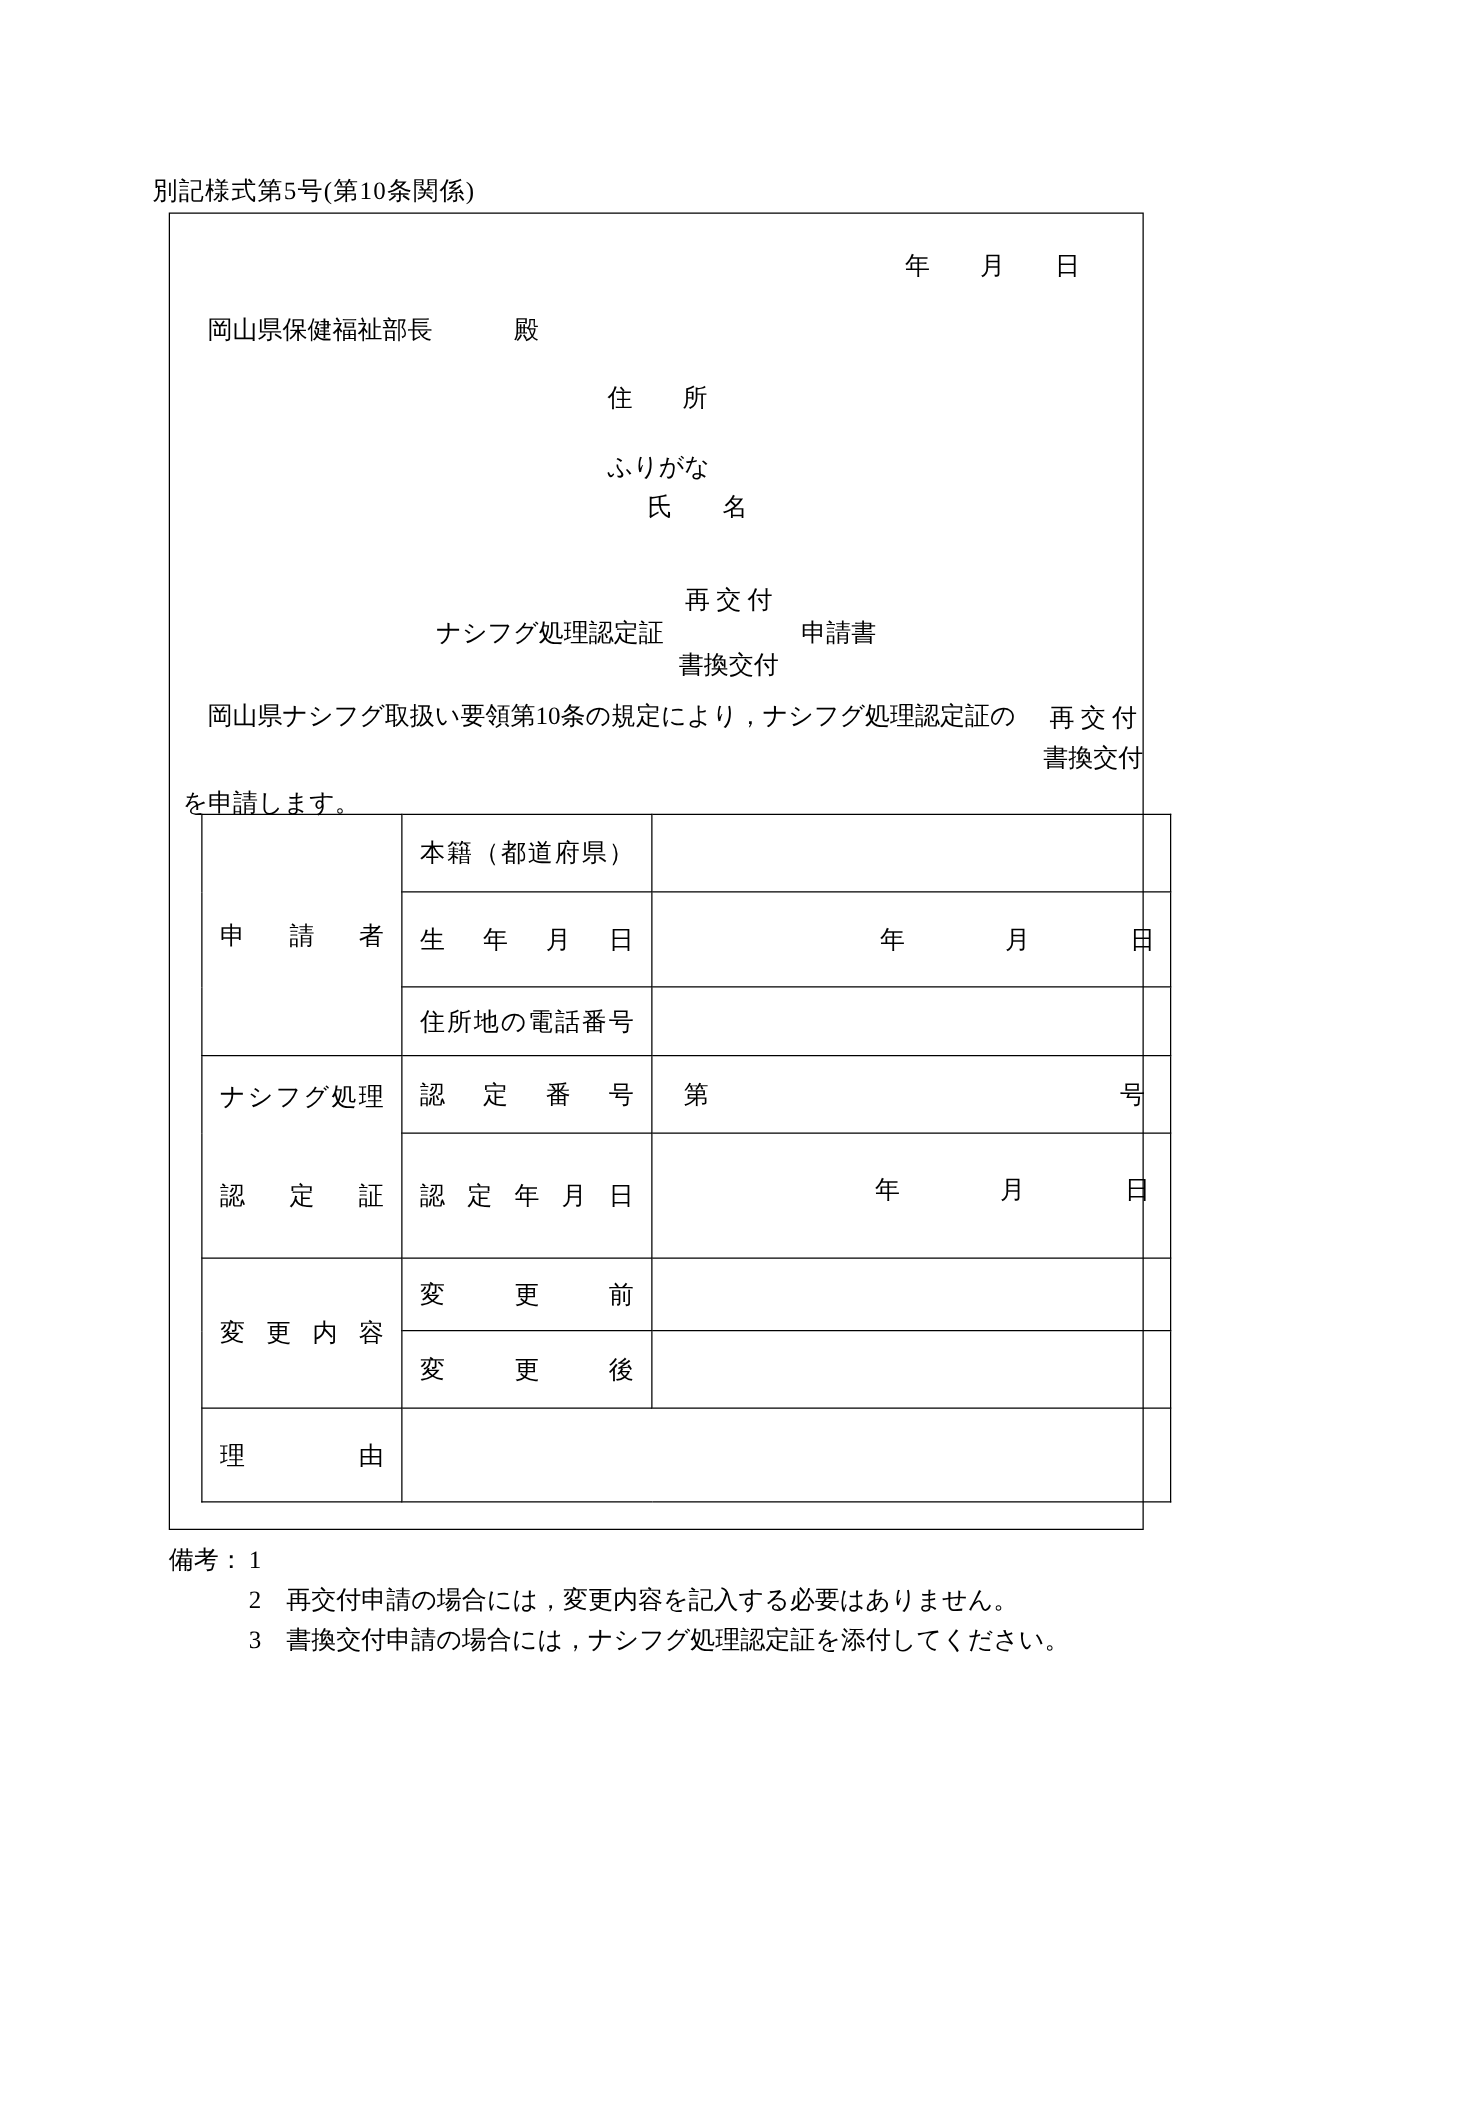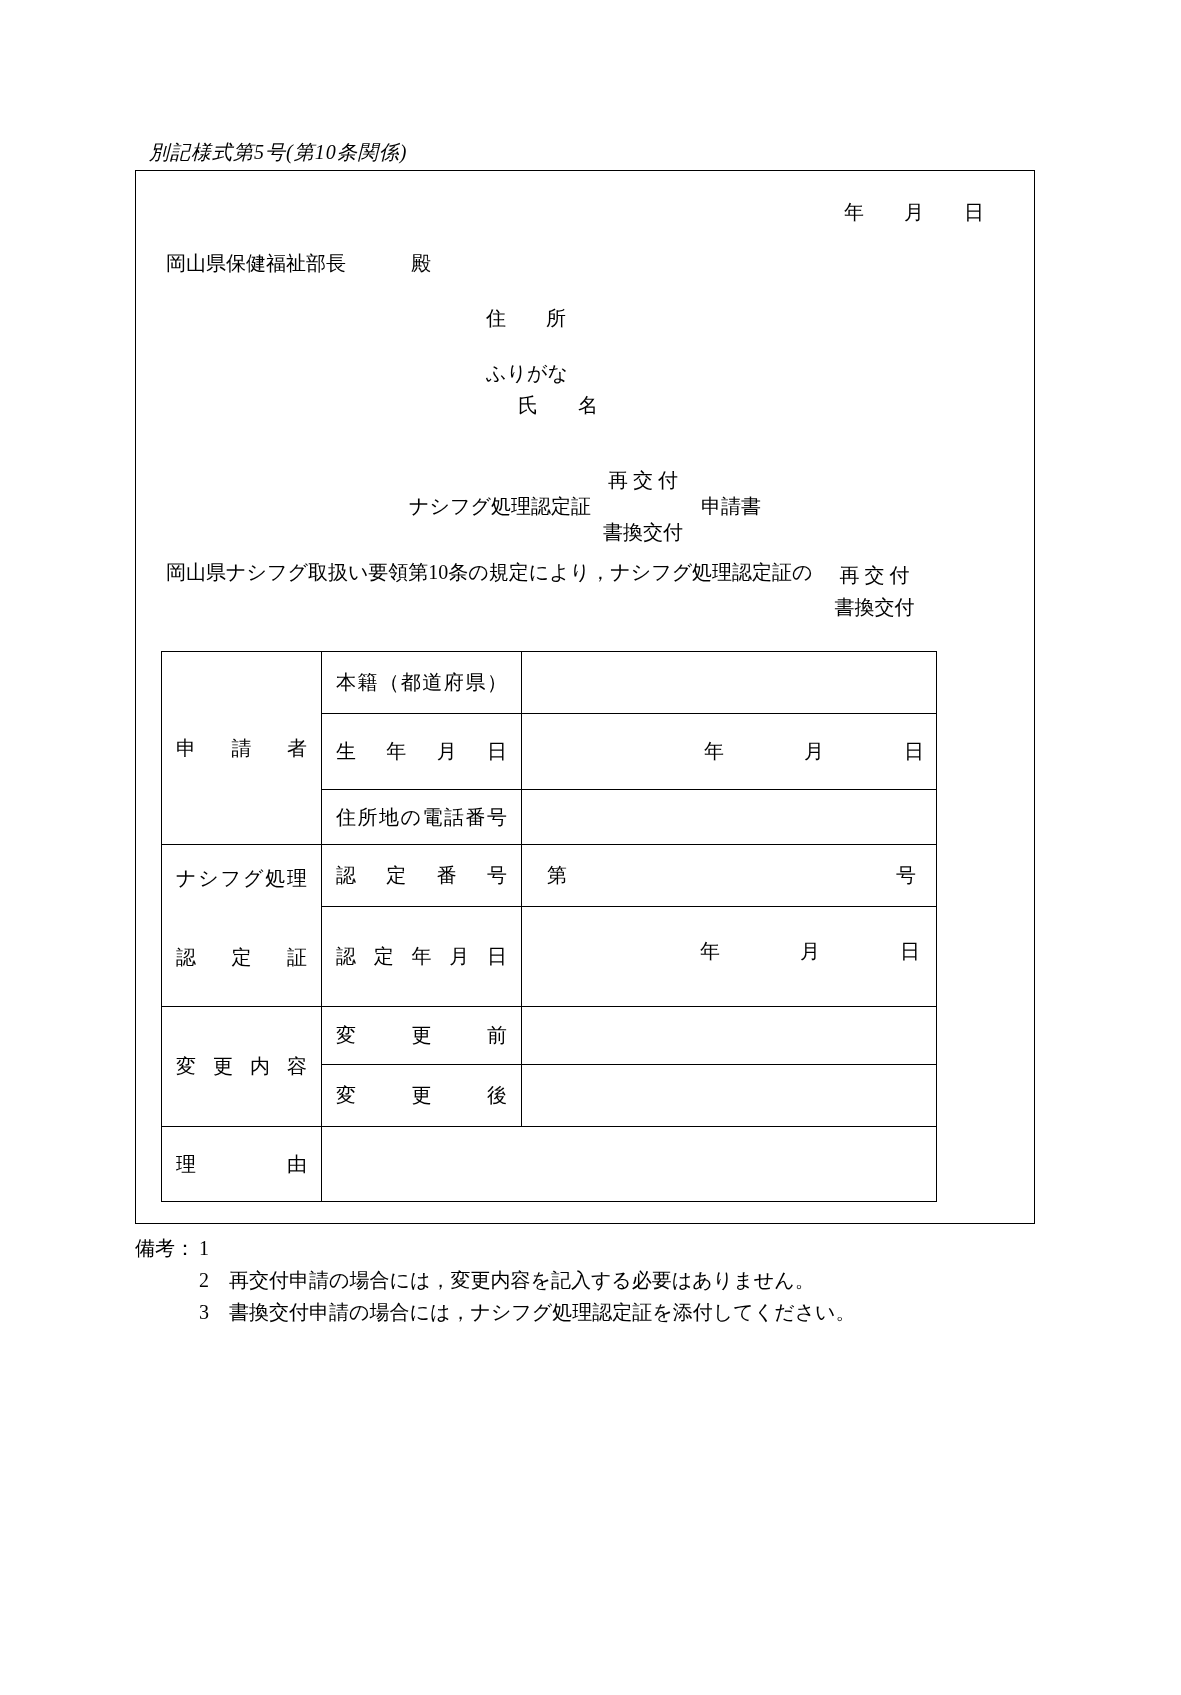--- a/index.html
+++ b/index.html
@@ -6,25 +6,25 @@
   html, body { background: #ffffff; }
   body {
     width: 1181px; height: 1695px;
     position: relative;
     font-family: "Liberation Serif", "DejaVu Serif", serif;
     font-size: 20px;
     color: #000;
   }
   .page { position: absolute; inset: 0; background: #fff; }
 
-  .form-label { position: absolute; left: 149px; top: 139px; letter-spacing: 1px; font-style: italic; }
+  .form-label { position: absolute; left: 122px; top: 139px; letter-spacing: 1px; }
 
   .form-box {
     position: absolute; left: 135px; top: 170px;
-    width: 900px; height: 1054px;
+    width: 780px; height: 1054px;
     border: 1px solid #000;
   }
 
   .date-line { position: absolute; top: 28px; right: 50px; }
   .addressee { position: absolute; top: 79px; left: 30px; }
   .addressee .honorific { margin-left: 65px; }
 
   .address-label  { position: absolute; top: 134px; left: 350px; }
   .furigana-label { position: absolute; top: 189px; left: 350px; }
   .name-label     { position: absolute; top: 221px; left: 350px; margin-left: 32px; }
@@ -110,20 +110,21 @@
     </div>
 
     <div class="body-block">
       <div class="body-line1-row">
         <span class="body-line1">　岡山県ナシフグ取扱い要領第10条の規定により，ナシフグ処理認定証の</span>
         <span class="option-stack body-options">
           <div>再 交 付</div>
           <div>書換交付</div>
         </span>
       </div>
+      <div class="body-line2">を申請します。</div>
     </div>
 
     <table class="app-table">
       <colgroup>
         <col style="width:160px">
         <col style="width:200px">
         <col style="width:415px">
       </colgroup>
       <tbody>
           <tr style="height:62px">

